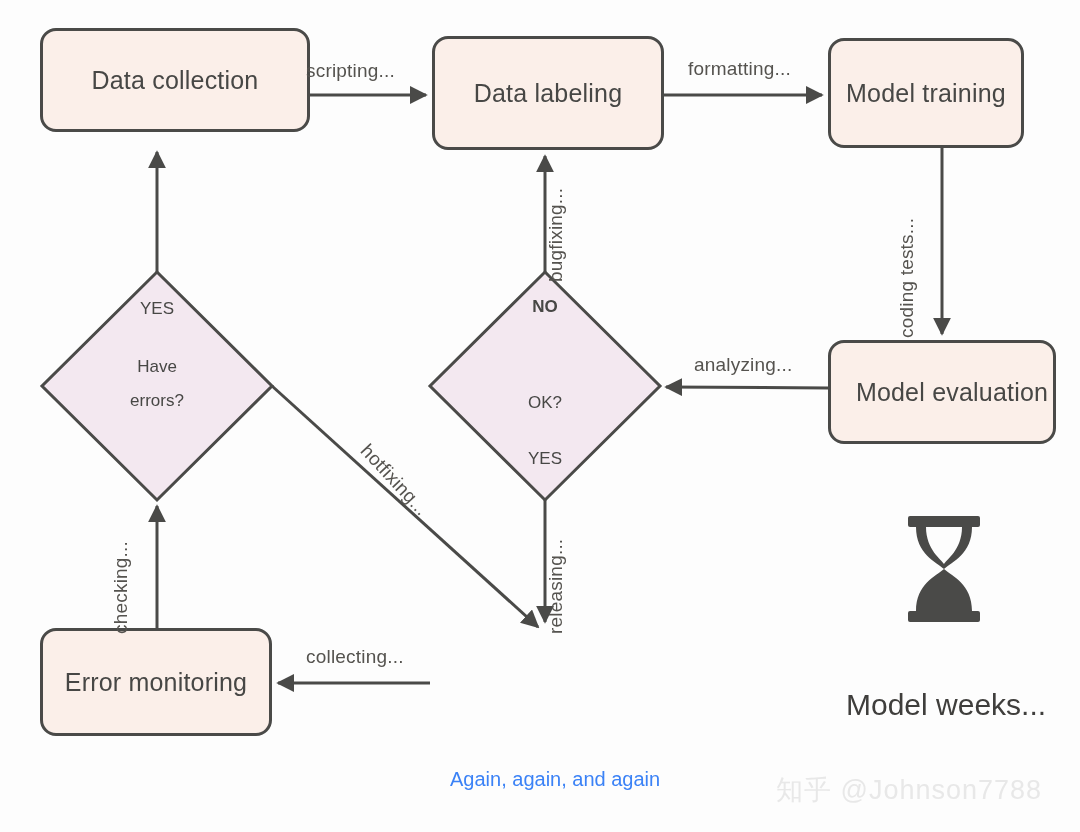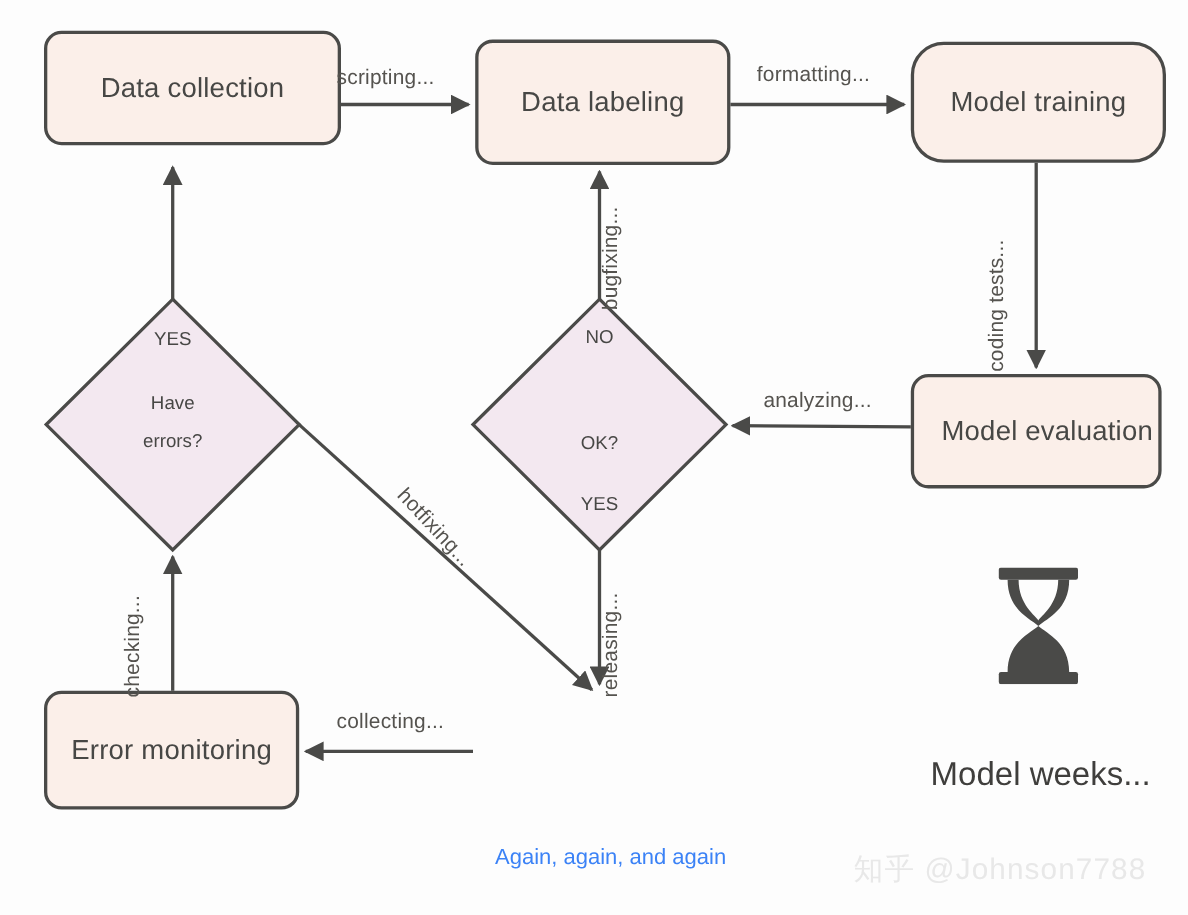--- a/index.html
+++ b/index.html
@@ -122,41 +122,41 @@
   </svg>
 
   <div class="node-box" style="left:40px; top:28px; width:270px; height:104px;">
     <span>Data collection</span>
   </div>
 
   <div class="node-box" style="left:432px; top:36px; width:232px; height:114px;">
     <span>Data labeling</span>
   </div>
 
-  <div class="node-box" style="left:828px; top:38px; width:232px; height:110px;border-radius:30px;">
+  <div class="node-box" style="left:828px; top:38px; width:196px; height:110px;">
     <span>Model training</span>
   </div>
 
   <div class="node-box" style="left:828px; top:340px; width:228px; height:104px;padding-left:20px;">
     <span>Model evaluation</span>
   </div>
 
 
   <div class="node-box" style="left:40px; top:628px; width:232px; height:108px;">
     <span>Error monitoring</span>
   </div>
 
   <div class="diamond-wrap" style="left:42px; top:272px; width:230px; height:228px;">
     <div class="diamond-label" style="top:26px;">YES</div>
     <div class="diamond-label" style="top:84px;">Have</div>
     <div class="diamond-label" style="top:118px;">errors?</div>
   </div>
 
   <div class="diamond-wrap" style="left:430px; top:272px; width:230px; height:228px;">
-    <div class="diamond-label" style="top:24px;">NO</div>
+    <div class="diamond-label" style="top:24px;font-weight:bold;">NO</div>
     <div class="diamond-label" style="top:120px;">OK?</div>
     <div class="diamond-label" style="top:176px;">YES</div>
   </div>
 
   <div class="edge-label" style="left:306px; top:60px;">scripting...</div>
 
   <div class="edge-label" style="left:688px; top:58px;">formatting...</div>
 
   <div class="edge-label rot-up" style="left:918px; top:316px;">coding tests...</div>
 

